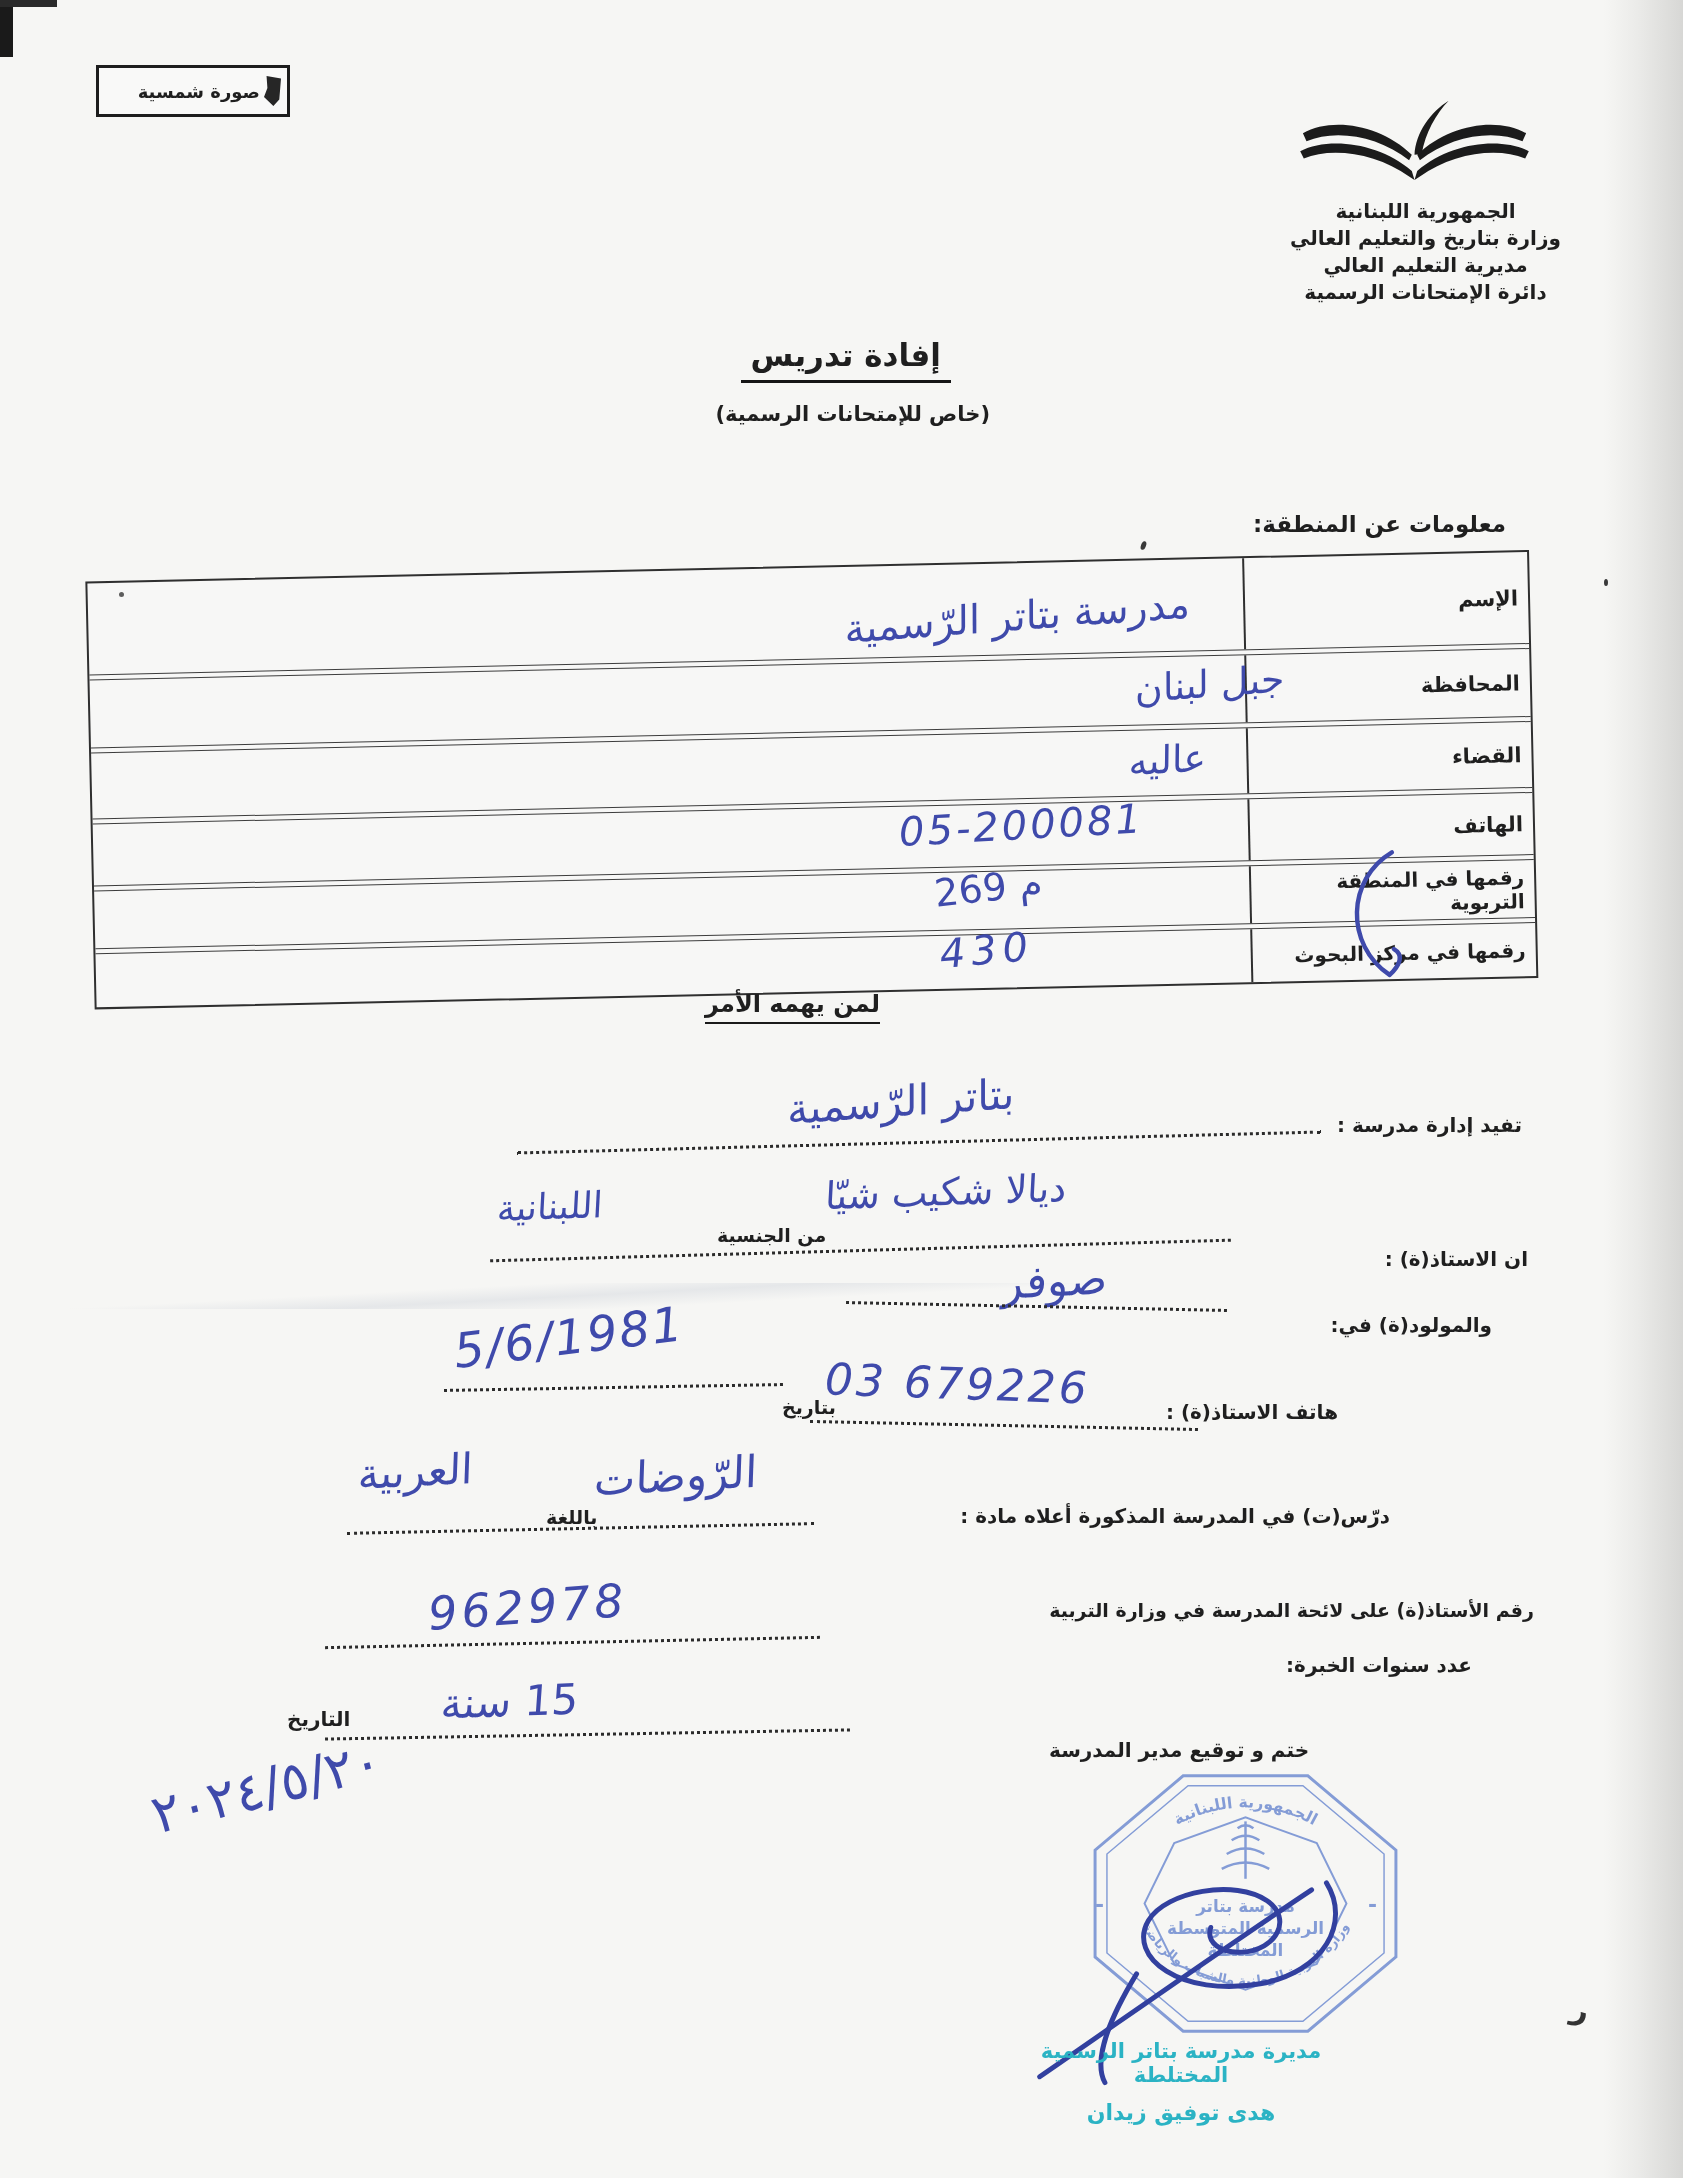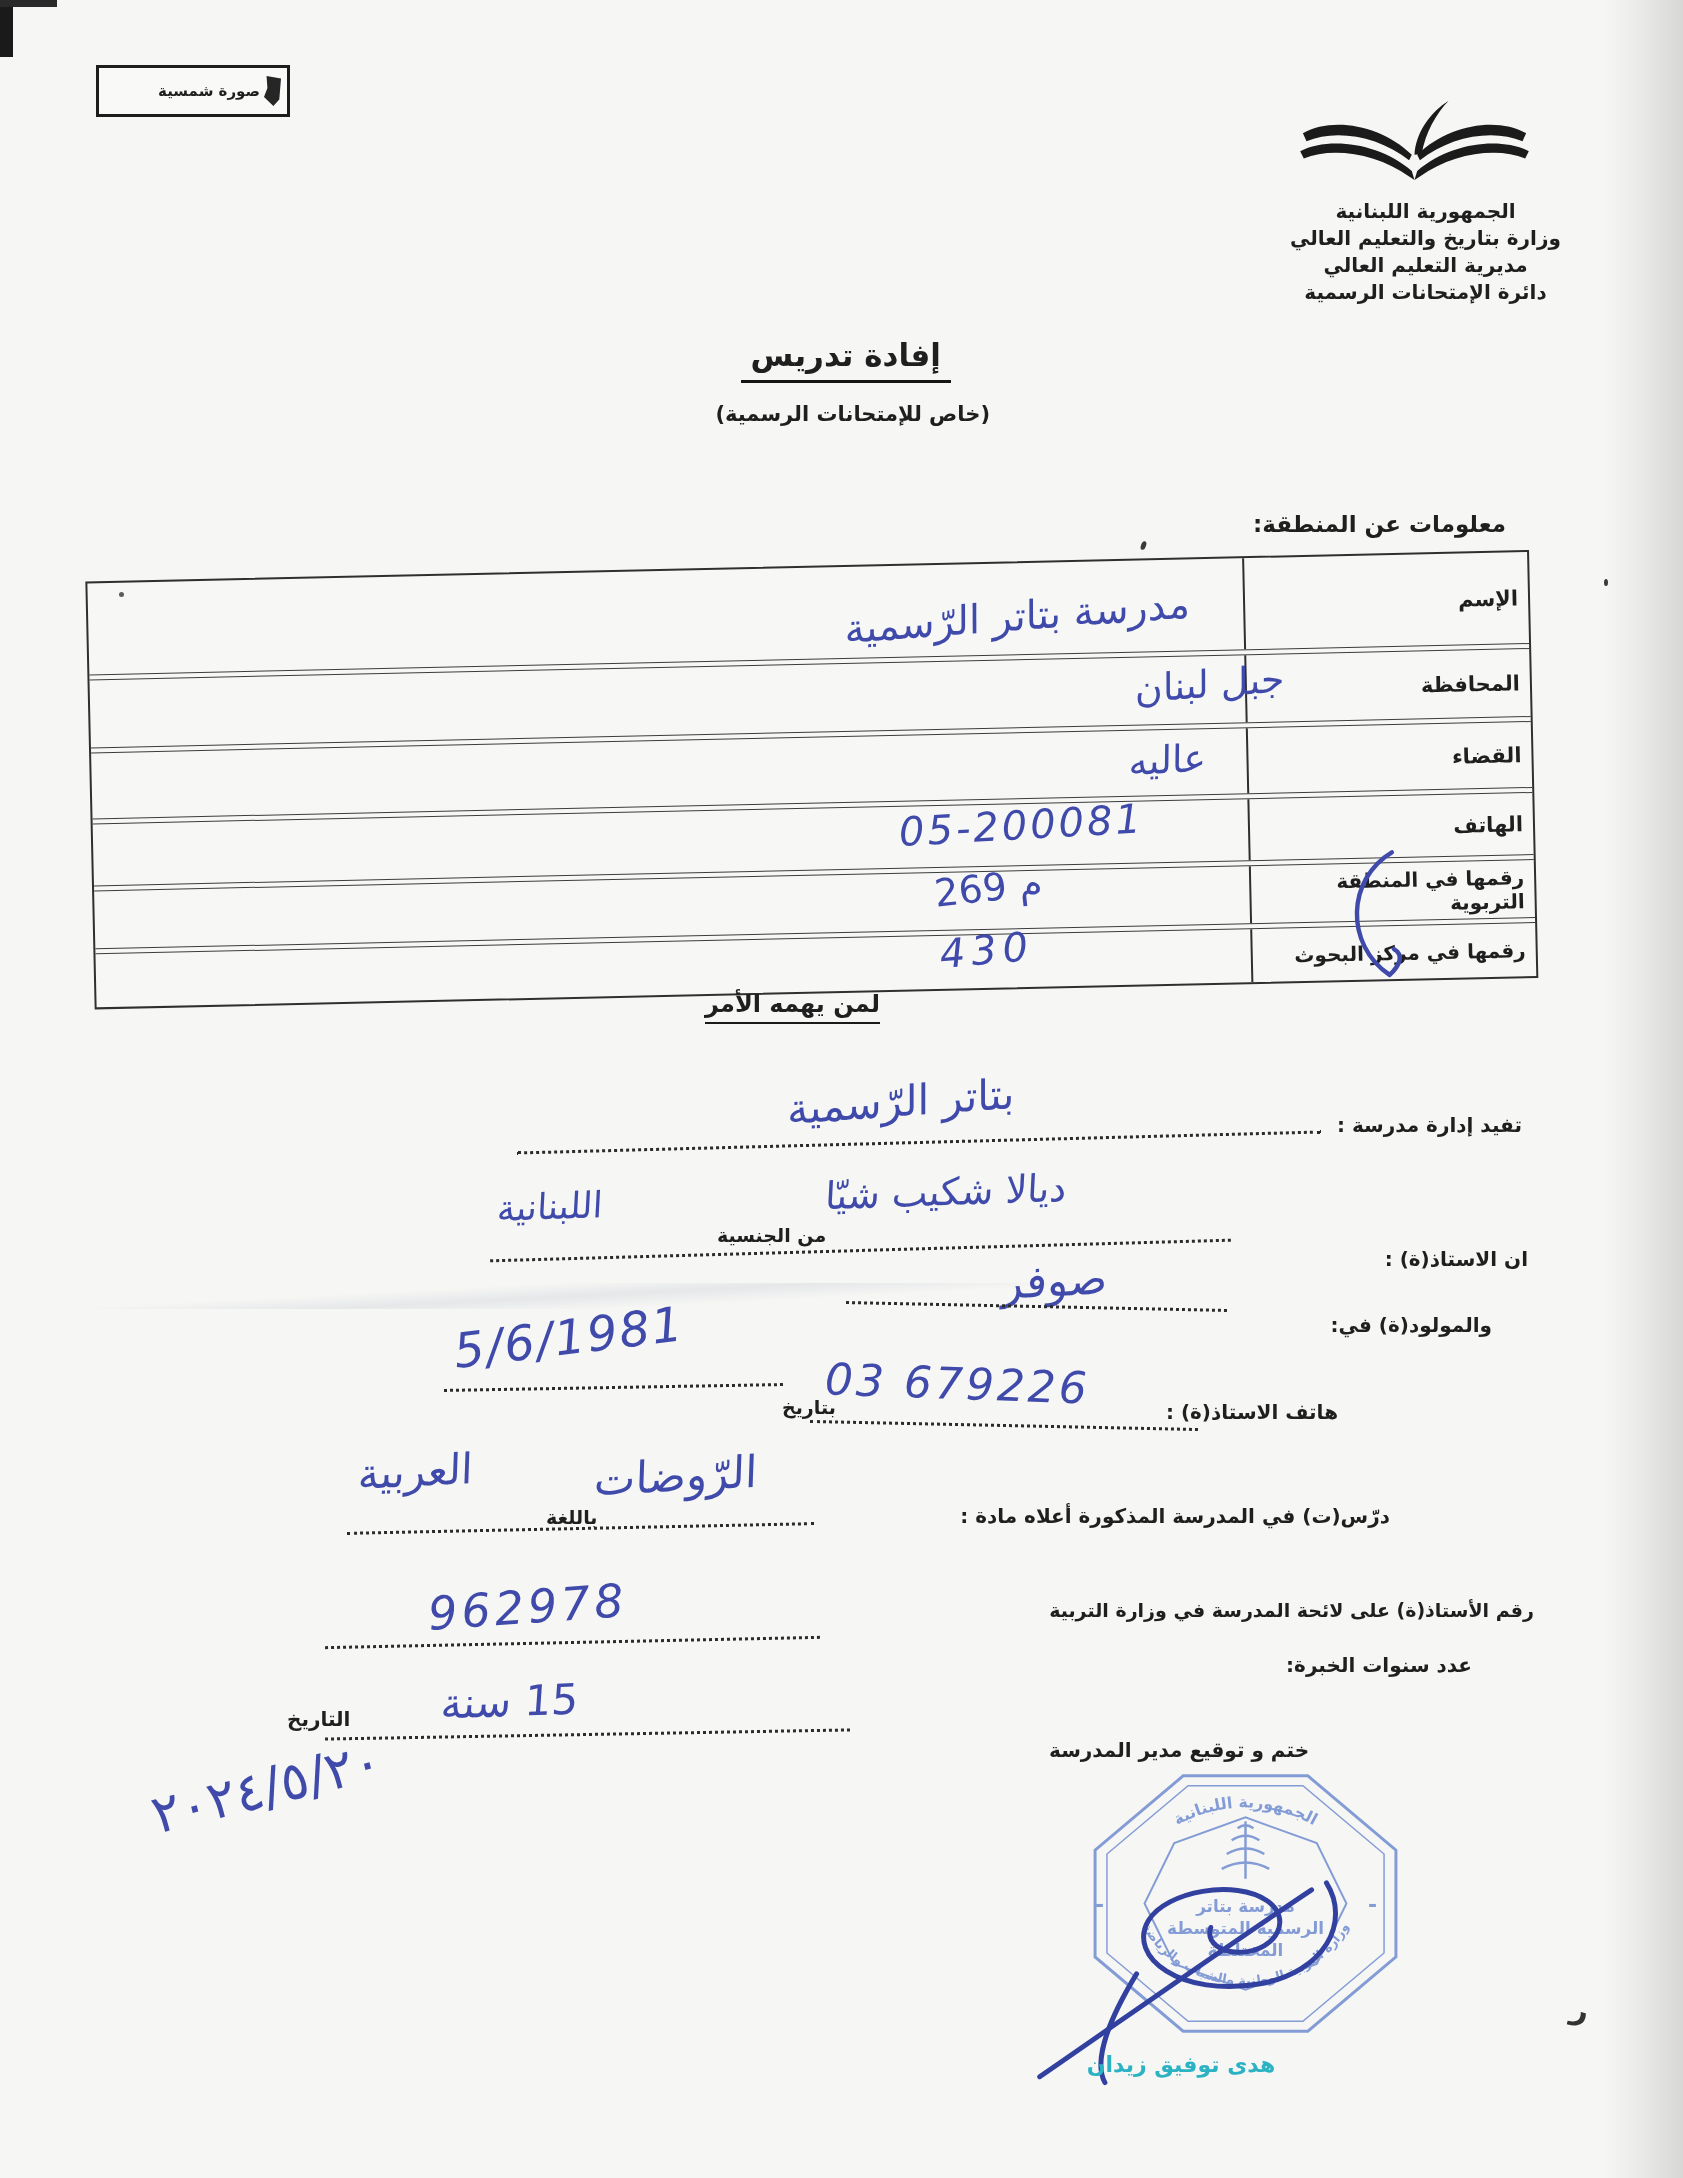--- a/index.html
+++ b/index.html
@@ -11,21 +11,21 @@
   }
   .abs{position:absolute;}
   
   .corner-a{left:0;top:0;width:13px;height:57px;background:#1a1a1a;}
   .corner-b{left:0;top:0;width:57px;height:7px;background:#2a2a2a;}
   .crease{left:0;top:1283px;width:1089px;height:26px;
     background:linear-gradient(177deg, rgba(255,255,255,0) 35%, rgba(185,192,205,.28) 52%, rgba(255,255,255,0) 70%);}
   .speck{background:#3a3a3a;border-radius:50%;}
   
   .photo-box{left:96px;top:65px;width:176px;height:46px;border:3px solid #1d1d1d;
-    font-weight:bold;font-size:15px;display:flex;align-items:center;justify-content:flex-start;
+    font-weight:bold;font-size:18px;display:flex;align-items:center;justify-content:flex-start;
     padding:0 6px;gap:4px;background:rgba(255,255,255,.35);}
   .photo-glyph{width:17px;height:30px;background:#262626;
     clip-path:polygon(15% 0,100% 8%,90% 78%,55% 100%,0 70%,20% 40%);}
   
   .logo{left:1287px;top:99px;width:255px;height:99px;}
   .header-block{left:1267px;top:198px;width:317px;text-align:center;font-weight:bold;
     font-size:20px;line-height:27px;}
   
   .doc-title{left:634px;top:337px;width:317px;text-align:right;}
   .doc-title span{display:inline-block;font-size:31px;font-weight:bold;
@@ -220,19 +220,20 @@
 
   <svg class="abs sig-svg" viewBox="0 0 360 250">
     <g fill="none" stroke="#32409f" stroke-width="5" stroke-linecap="round">
       <path d="M320,42 C345,82 318,132 253,144 C173,158 118,117 140,80 C158,50 228,38 260,60 C286,78 270,110 234,112 C213,113 198,102 203,87"></path>
       <path d="M30,238 C100,190 210,112 305,49"></path>
       <path d="M128,134 C100,180 84,222 96,244"></path>
     </g>
   </svg>
 
   <div class="abs principal">
+    <div class="l1">مديرة مدرسة بتاتر الرسمية المختلطة</div>
     <div class="l2">هدى توفيق زيدان</div>
   </div>
 
   <span class="abs rmark">ر</span>
 
 </div>
 
 
 </body></html>

